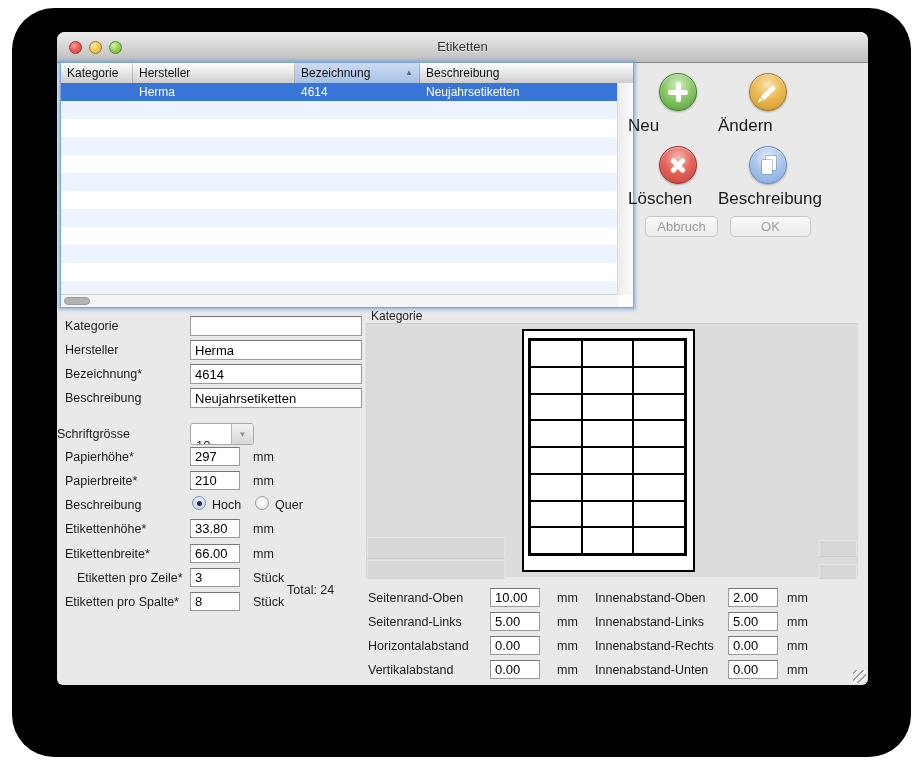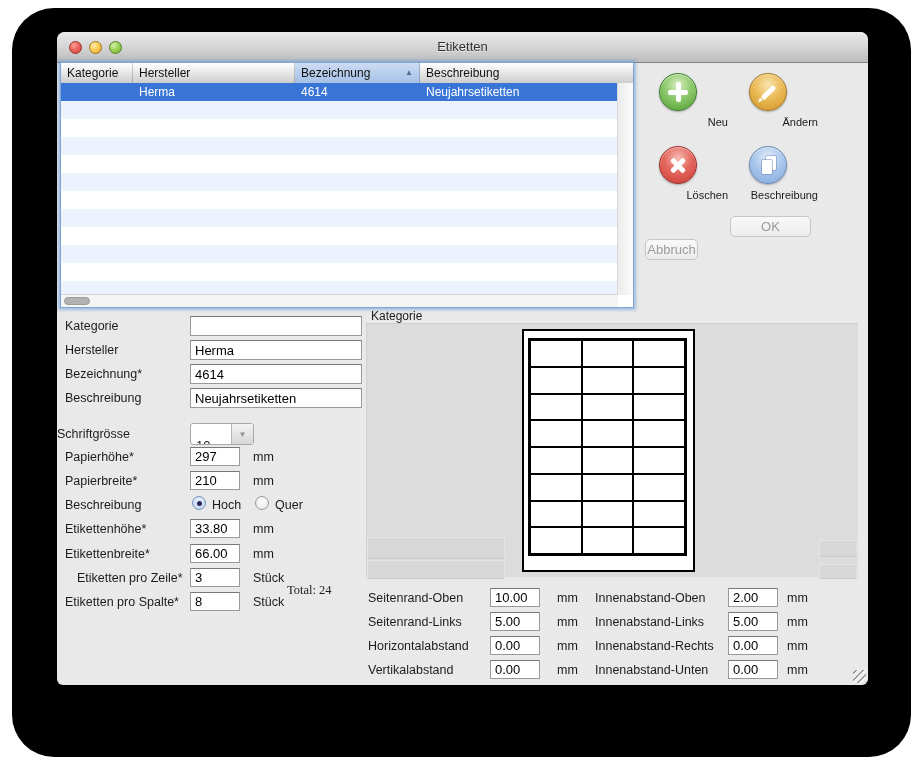--- a/index.html
+++ b/index.html
@@ -55,21 +55,21 @@
   .icon-x::before{transform:rotate(45deg);}
   .icon-x::after{transform:rotate(-45deg);}
   .pencil{position:absolute;left:10px;top:16px;width:17px;height:5px;background:#fff;border-radius:2px 2px 2px 0;
     transform:rotate(-45deg);}
   .pencil::after{content:'';position:absolute;left:-6px;top:0;border-top:2.5px solid transparent;
     border-bottom:2.5px solid transparent;border-right:5px solid #fff;}
   .doc-back{position:absolute;left:16px;top:9px;width:10px;height:14px;background:#fff;border-radius:1px;
     box-shadow:0 0 0 1px rgba(97,128,176,0.45);}
   .doc-front{position:absolute;left:12px;top:13px;width:10px;height:14px;background:#fff;border-radius:1px;
     box-shadow:0 0 0 1px rgba(97,128,176,0.45);}
-  .circ-label{position:absolute;width:100px;text-align:right;font-size:11px;color:#1a1a1a;}
+  .circ-label{position:absolute;width:100px;text-align:left;font-size:17px;color:#1a1a1a;}
 
   .btn{position:absolute;height:21px;border-radius:5px;font-size:13px;text-align:center;line-height:20px;
     box-sizing:border-box;}
   .btn.disabled{background:linear-gradient(#f9f9f9,#ececec);border:1px solid #c6c6c6;color:#9b9b9b;}
   .btn.enabled{background:linear-gradient(#fefefe,#e4e4e4);border:1px solid #828282;color:#000;
     box-shadow:0 1px 1px rgba(0,0,0,0.15);}
 
   
   .flabel{position:absolute;font-size:12.5px;color:#1c1c1c;white-space:nowrap;}
   .tfield{position:absolute;box-sizing:border-box;height:20px;border:1px solid #9a9a9a;border-top-color:#787878;
@@ -151,21 +151,21 @@
       <span></span>
     </div>
     <div class="circ-label" style="left:571px;top:157px;">Löschen</div>
 
     <div class="circle blue" style="left:692px;top:114px;">
       <div class="doc-back"></div>
       <div class="doc-front"></div>
     </div>
     <div class="circ-label" style="left:661px;top:157px;">Beschreibung</div>
 
-    <div class="btn disabled" style="left:588px;top:184px;width:53px;margin-top:23px;">Abbruch</div>
+    <div class="btn disabled" style="left:588px;top:184px;width:73px;">Abbruch</div>
     <div class="btn disabled" style="left:673px;top:184px;width:81px;">OK</div>
 
     <div class="flabel" style="left:8px;top:287px;">Kategorie</div>
     <input class="tfield" style="left: 133px; top: 284px; width: 172px;" value="">
 
     <div class="flabel" style="left:8px;top:311px;">Hersteller</div>
     <input class="tfield" style="left: 133px; top: 308px; width: 172px;" value="Herma">
 
     <div class="flabel" style="left:8px;top:335px;">Bezeichnung*</div>
     <input class="tfield" style="left: 133px; top: 332px; width: 172px;" value="4614">
@@ -202,21 +202,21 @@
     <div class="unit" style="left:196px;top:515px;">mm</div>
 
     <div class="flabel" style="left:20px;top:539px;">Etiketten pro Zeile*</div>
     <input class="tfield small" style="left: 133px; top: 536px;" value="3">
     <div class="unit" style="left:196px;top:539px;">Stück</div>
 
     <div class="flabel" style="left:8px;top:563px;">Etiketten pro Spalte*</div>
     <input class="tfield small" style="left: 133px; top: 560px;" value="8">
     <div class="unit" style="left:196px;top:563px;">Stück</div>
 
-    <div class="flabel" style="left:230px;top:551px;font-family:Liberation Serif, serif;">Total: 24</div>
+    <div class="flabel" style="left:230px;top:551px;">Total: 24</div>
 
     <div class="flabel" style="left:314px;top:277px;font-size:12px;">Kategorie</div>
     <div class="preview-panel">
       <div class="ghost" style="left:0;top:213px;width:136px;height:20px;"></div>
       <div class="ghost" style="left:0;top:236px;width:136px;height:17px;"></div>
       <div class="ghost" style="left:452px;top:216px;width:36px;height:15px;"></div>
       <div class="ghost" style="left:452px;top:240px;width:36px;height:13px;"></div>
       <div class="page">
         <div class="lgrid" style="grid-template-columns: repeat(3, 1fr); grid-template-rows: repeat(8, 1fr);">
             <div class="cell"></div>

